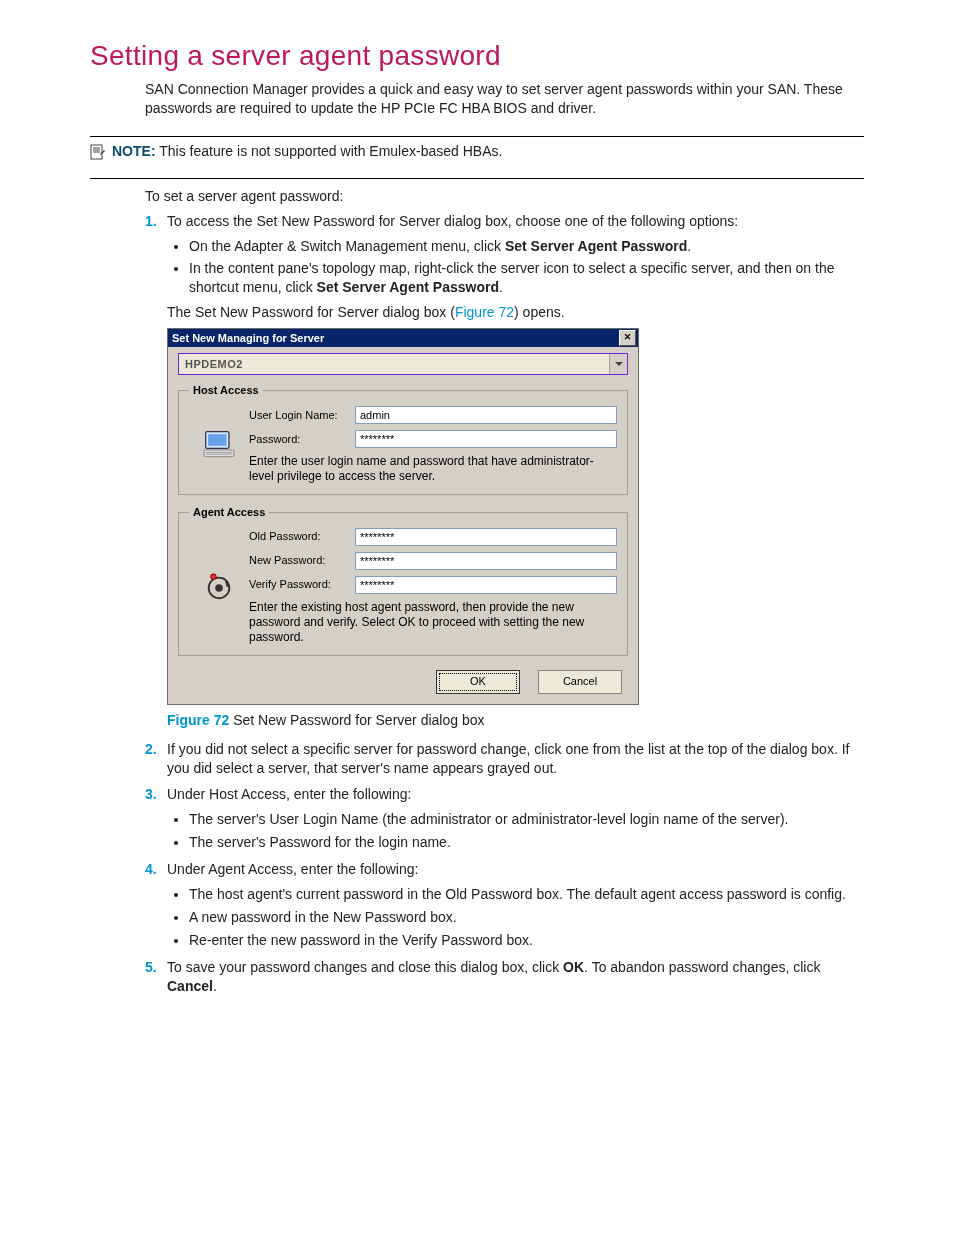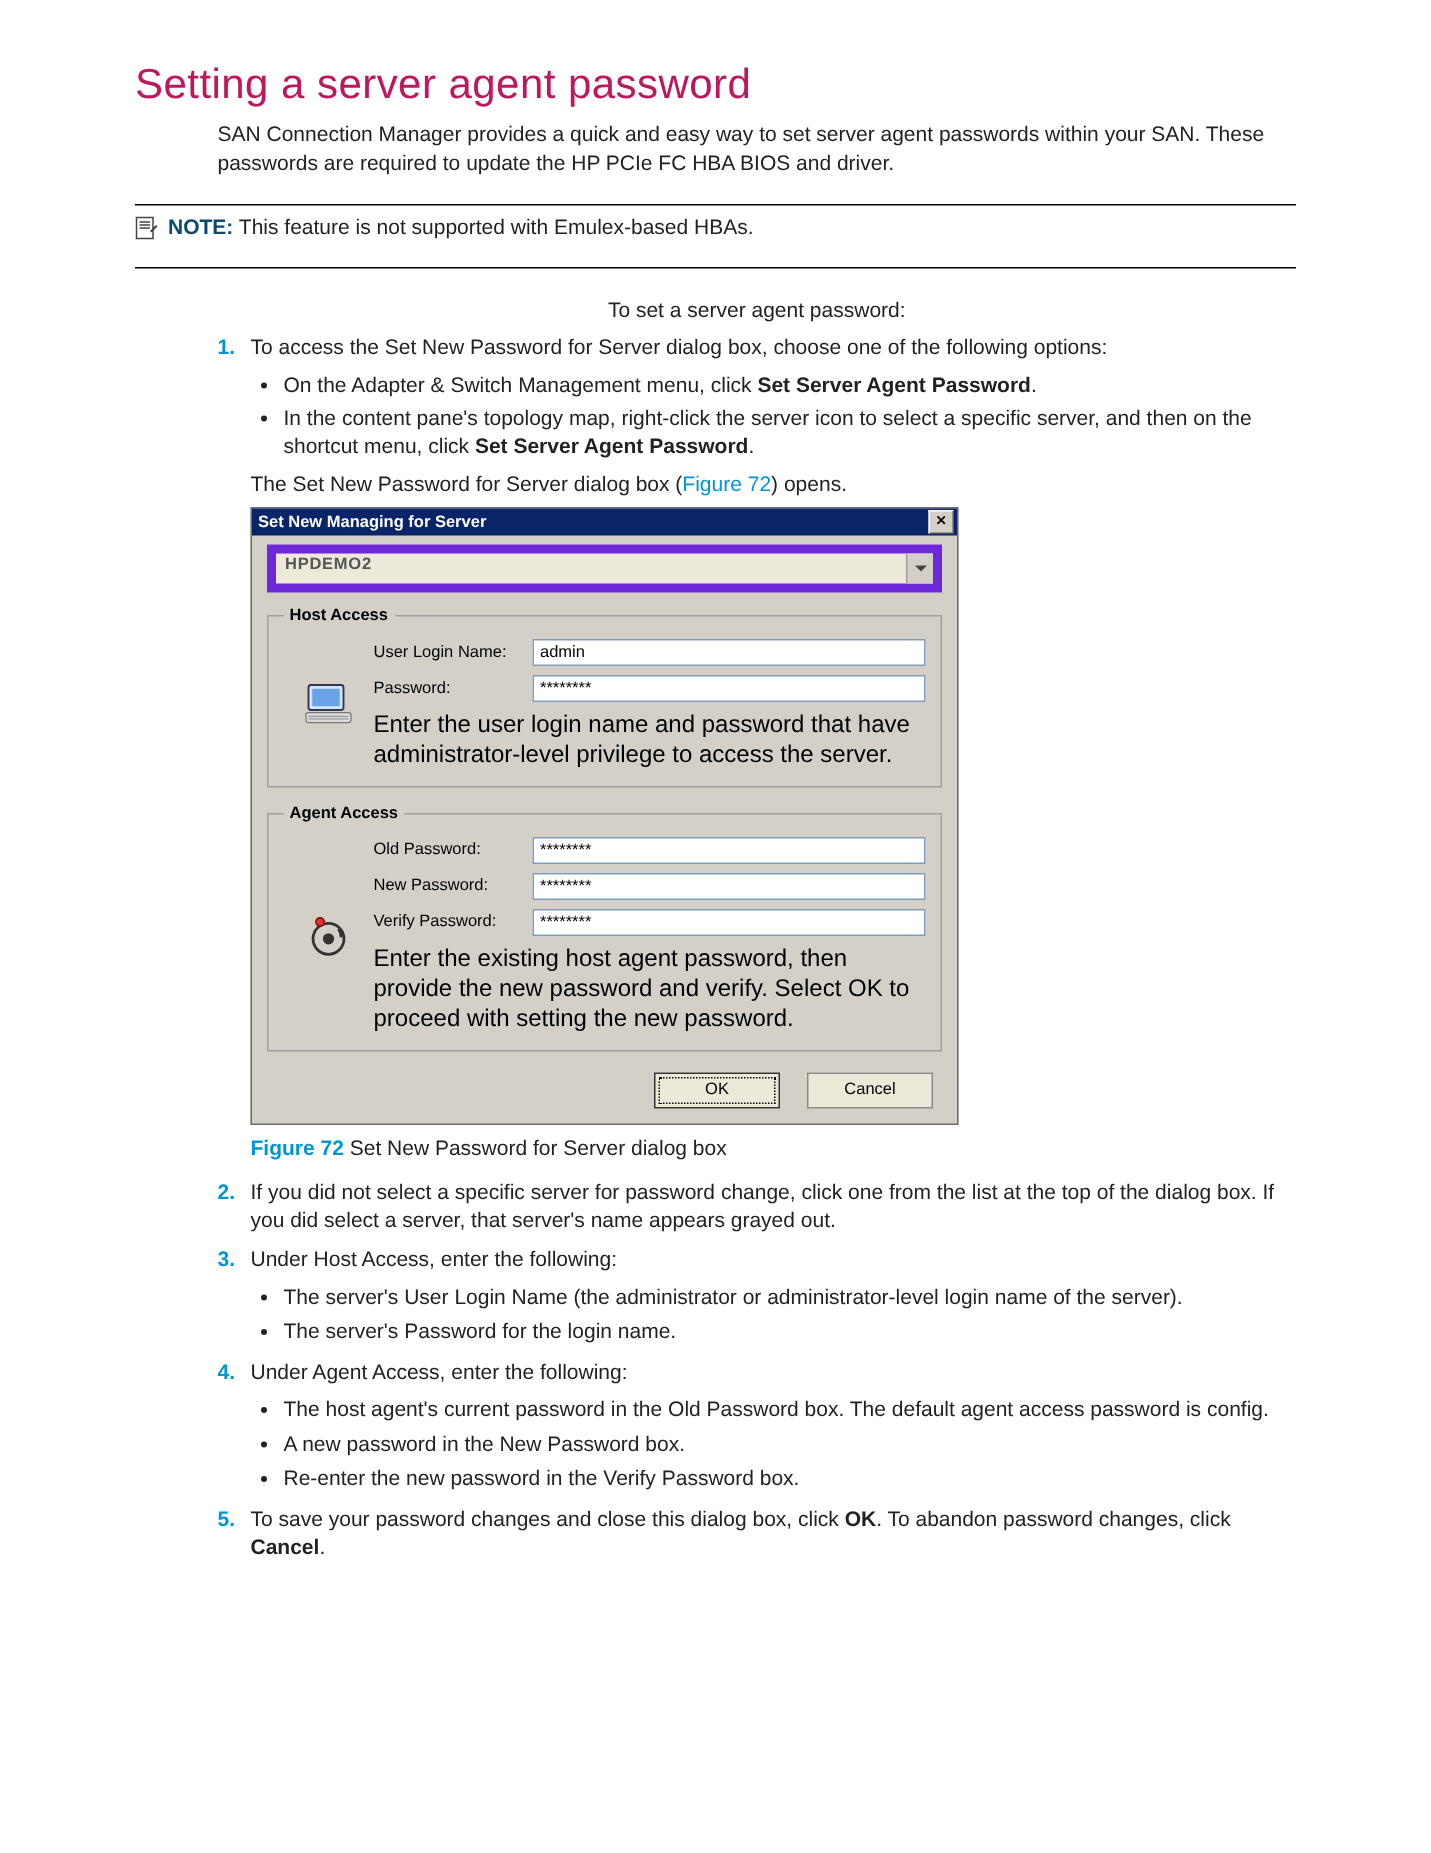--- a/index.html
+++ b/index.html
@@ -124,23 +124,24 @@
     color: #000;
     font-size: 9px;
     font-weight: 700;
     line-height: 12px;
     text-align: center;
     font-family: Arial, sans-serif;
   }
   .dlg-body { padding: 6px 10px 10px 10px; }
   .dlg-select {
     display: flex;
-    border: 6px solid #6d28d9;
+    border: 1px solid #6d28d9;
     background: #ece9d8;
     height: 20px;
+    align-items: center;
     margin-bottom: 8px;
   }
   .dlg-select .sel-text {
     flex: 1;
     padding: 0 6px;
     color: #555;
     font-weight: 700;
     letter-spacing: 0.5px;
   }
   .dlg-select .sel-arrow {
@@ -193,21 +194,21 @@
     height: 18px;
     border: 1px solid #7f9db9;
     background: #fff;
     box-sizing: border-box;
     padding: 0 4px;
     font-family: Tahoma, Arial, sans-serif;
     font-size: 11px;
     line-height: 16px;
   }
   .helper {
-    font-size: 16px;
+    font-size: 12px;
     margin-top: 4px;
     line-height: 1.25;
   }
   .btn-row {
     display: flex;
     justify-content: flex-end;
     gap: 18px;
     padding: 4px 6px 0 0;
   }
   .win-btn {
@@ -251,21 +252,21 @@
       <path d="M10 10 L14 6 L15 7 L11 11 Z" fill="#444"></path>
     </svg>
     <span>
       <span class="note-label">NOTE:</span>
       <span>This feature is not supported with Emulex-based HBAs.</span>
     </span>
   </div>
 
   <hr class="sep">
 
-  <p class="bodytext" style="margin-top:18px;text-align:center;">To set a server agent password:</p>
+  <p class="bodytext" style="margin-top:8px;">To set a server agent password:</p>
 
   <ol class="steps">
 
     <li>
       <span class="num">1.</span>
       <span>To access the Set New Password for Server dialog box, choose one of the following options:</span>
       <ul class="bullets">
         <li>
           <span>On the Adapter &amp; Switch Management menu, click </span><span class="bold">Set Server Agent Password</span><span>.</span>
         </li>

